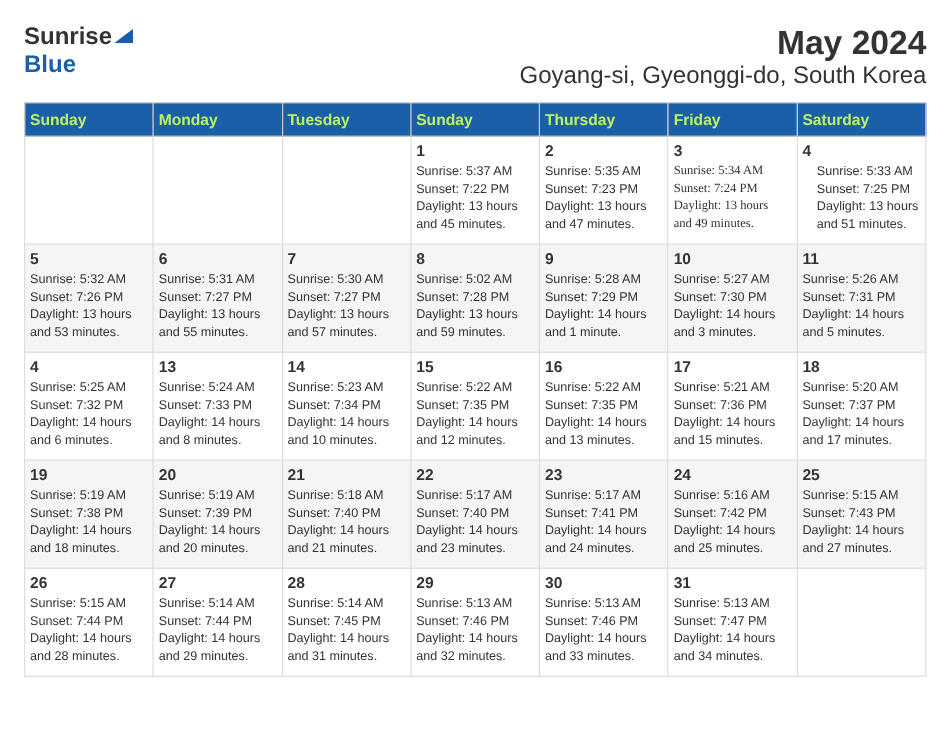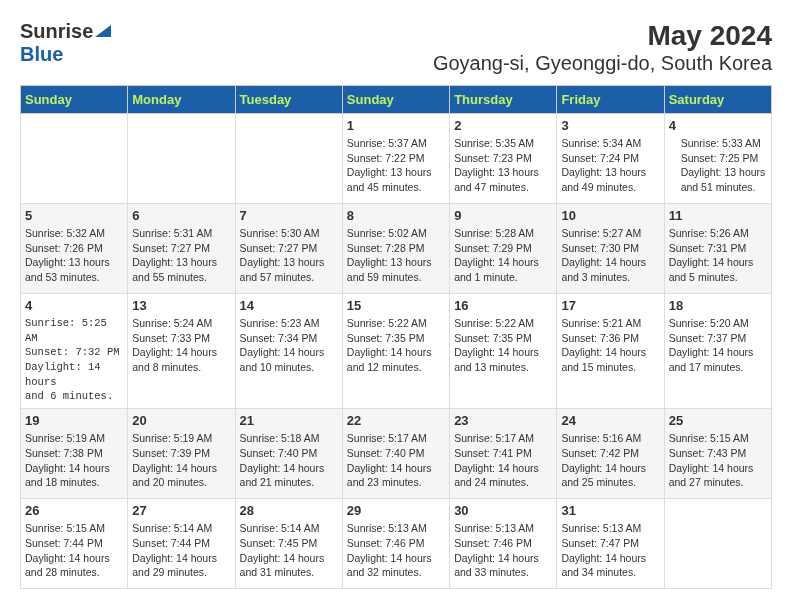--- a/index.html
+++ b/index.html
@@ -131,21 +131,21 @@
         </td>
         <td>
           <div class="day-number">2</div>
           <div class="day-info" style="white-space: pre-line;">Sunrise: 5:35 AM
 Sunset: 7:23 PM
 Daylight: 13 hours
 and 47 minutes.</div>
         </td>
         <td>
           <div class="day-number">3</div>
-          <div class="day-info" style="white-space: pre-line;">Sunrise: 5:34 AM
+          <div class="day-info" style="white-space: pre-line; font-family: Liberation Serif, serif;">Sunrise: 5:34 AM
 Sunset: 7:24 PM
 Daylight: 13 hours
 and 49 minutes.</div>
         </td>
         <td>
           <div class="day-number">4</div>
           <div class="day-info" style="white-space: pre-line; margin-left: 12px;">Sunrise: 5:33 AM
 Sunset: 7:25 PM
 Daylight: 13 hours
 and 51 minutes.</div>
@@ -198,21 +198,21 @@
           <div class="day-number">11</div>
           <div class="day-info" style="white-space: pre-line;">Sunrise: 5:26 AM
 Sunset: 7:31 PM
 Daylight: 14 hours
 and 5 minutes.</div>
         </td>
       </tr>
       <tr>
         <td>
           <div class="day-number">4</div>
-          <div class="day-info" style="white-space: pre-line; font-family: Liberation Mono, monospace;">Sunrise: 5:25 AM
+          <div class="day-info" style="white-space: pre-line;">Sunrise: 5:25 AM
 Sunset: 7:32 PM
 Daylight: 14 hours
 and 6 minutes.</div>
         </td>
         <td>
           <div class="day-number">13</div>
           <div class="day-info" style="white-space: pre-line;">Sunrise: 5:24 AM
 Sunset: 7:33 PM
 Daylight: 14 hours
 and 8 minutes.</div>

